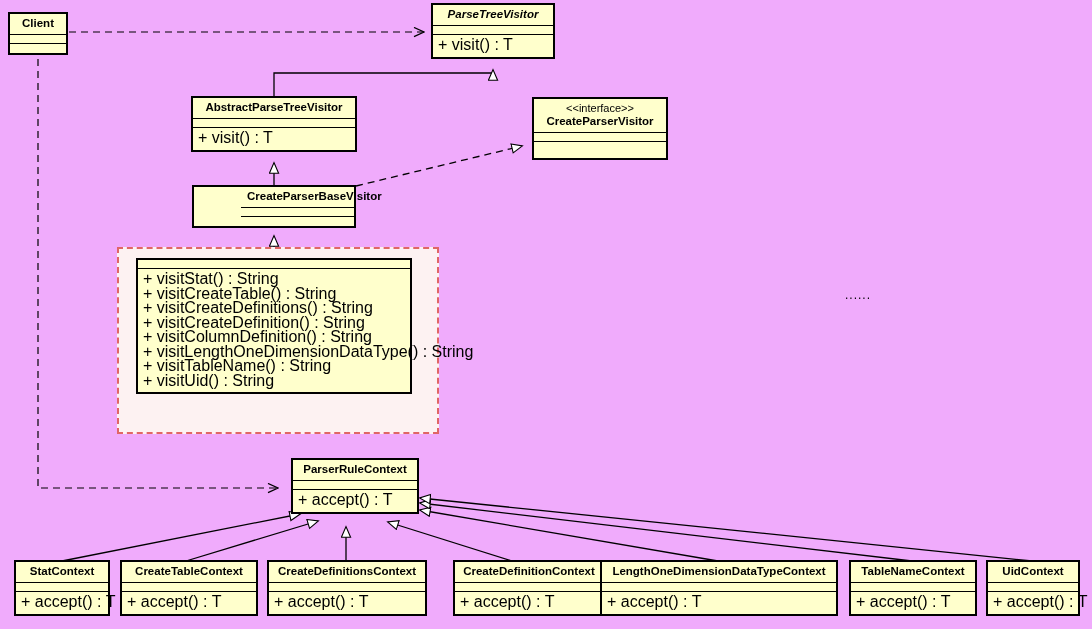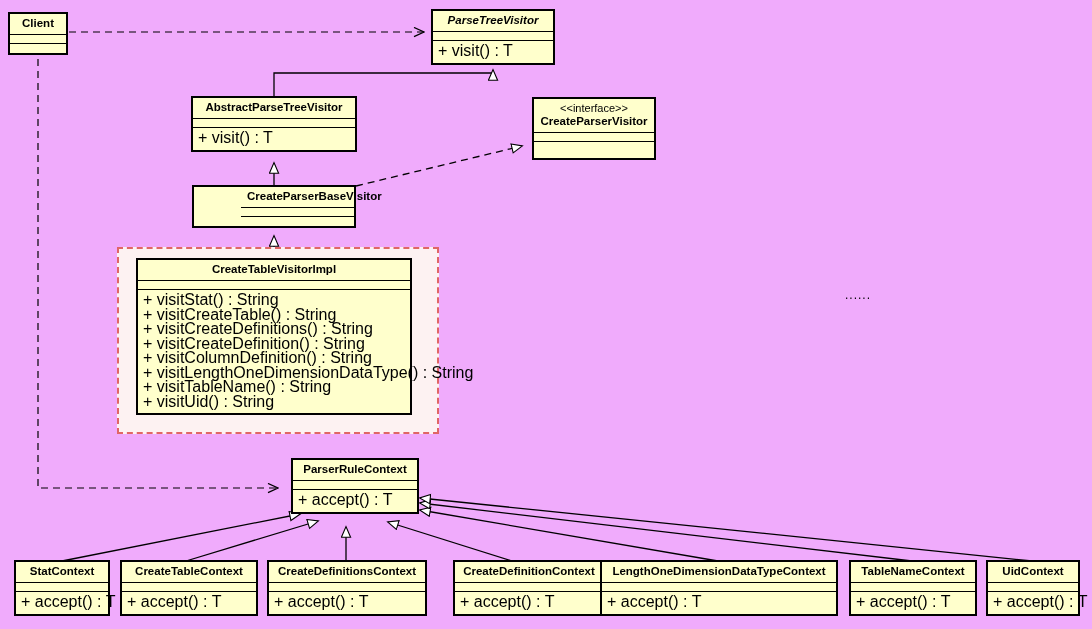--- a/index.html
+++ b/index.html
@@ -125,53 +125,52 @@
     <path d="M912,561 L420,503" fill="none" stroke="#000000" stroke-width="1.3" marker-end="url(#hollowTri)"></path>
     <path d="M1032,561 L420,498" fill="none" stroke="#000000" stroke-width="1.3" marker-end="url(#hollowTri)"></path>
   </svg>
 
   <div class="uml-class" style="left:8px; top:12px; width:60px;">
     <div class="uml-name">Client</div>
     <div class="uml-attrs"></div>
     <div class="uml-ops empty"></div>
   </div>
 
-  <div class="uml-class" style="left:431px; top:9px; width:124px;">
+  <div class="uml-class" style="left:431px; top:3px; width:124px;">
     <div class="uml-name abstract">ParseTreeVisitor</div>
     <div class="uml-attrs"></div>
     <div class="uml-ops">
       <div class="op">+ visit() : T</div>
     </div>
   </div>
 
   <div class="uml-class" style="left:191px; top:96px; width:166px;">
     <div class="uml-name">AbstractParseTreeVisitor</div>
     <div class="uml-attrs"></div>
     <div class="uml-ops">
       <div class="op">+ visit() : T</div>
     </div>
   </div>
 
-  <div class="uml-class" style="left:532px; top:97px; width:124px;">
+  <div class="uml-class" style="left:532px; top:97px; width:136px;">
     <div class="uml-name">
       <span class="stereotype">&lt;&lt;interface&gt;&gt;</span>
       <span>CreateParserVisitor</span>
     </div>
     <div class="uml-attrs"></div>
     <div class="uml-ops empty" style="min-height:16px;"></div>
   </div>
 
   <div class="uml-class" style="left:192px; top:185px; width:164px;padding-left:47px;">
     <div class="uml-name">CreateParserBaseVisitor</div>
     <div class="uml-attrs"></div>
     <div class="uml-ops empty"></div>
   </div>
 
   <div class="uml-class" style="left:136px; top:258px; width:276px;">
-    <div class="uml-name">CreateTableVisitorImpl</div>
     <div class="uml-attrs"></div>
     <div class="uml-ops">
       <div class="op">+ visitStat() : String</div>
       <div class="op">+ visitCreateTable() : String</div>
       <div class="op">+ visitCreateDefinitions() : String</div>
       <div class="op">+ visitCreateDefinition() : String</div>
       <div class="op">+ visitColumnDefinition() : String</div>
       <div class="op">+ visitLengthOneDimensionDataType() : String</div>
       <div class="op">+ visitTableName() : String</div>
       <div class="op">+ visitUid() : String</div>

